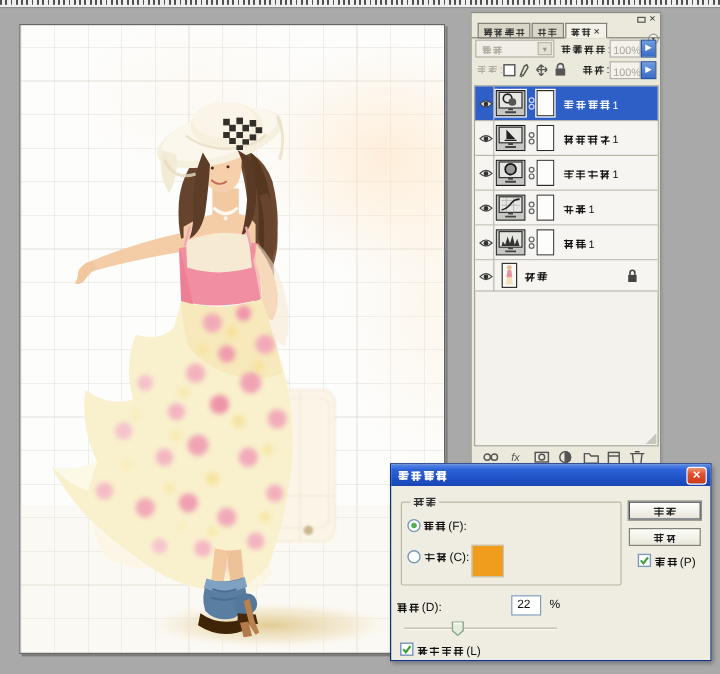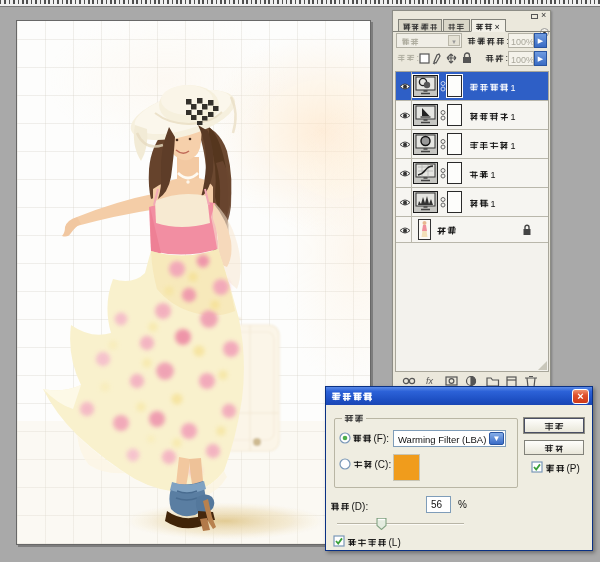--- a/index.html
+++ b/index.html
@@ -597,22 +597,20 @@
         <line x1="3.3" y1="2.1" x2="3.3" y2="8.8" stroke="#111" stroke-width="1.00"></line>
         <line x1="6.2" y1="2.6" x2="6.2" y2="9.1" stroke="#111" stroke-width="1.00"></line>
         <line x1="11.8" y1="2.3" x2="18.5" y2="2.3" stroke="#111" stroke-width="1.00"></line>
         <line x1="10.7" y1="4.1" x2="18.9" y2="4.1" stroke="#111" stroke-width="1.00"></line>
         <line x1="11.7" y1="5.9" x2="18.3" y2="5.9" stroke="#111" stroke-width="1.00"></line>
         <line x1="11.5" y1="7.7" x2="19.0" y2="7.7" stroke="#111" stroke-width="1.00"></line>
         <line x1="13.2" y1="2.5" x2="13.2" y2="9.1" stroke="#111" stroke-width="1.00"></line>
         <line x1="17.3" y1="1.8" x2="17.3" y2="9.7" stroke="#111" stroke-width="1.00"></line>
         <text x="21.5" y="8.5" font-family="Liberation Sans" font-size="10" fill="#111">(F):</text>
       </svg></div>
-<div class="abs" style="left:67px;top:43px;width:113px;height:17px;background:#fff;border:1px solid #7f9db9;font-size:9.5px;color:#111;padding:2.5px 0 0 4px;white-space:nowrap">Warming Filter (LBA)
-<span style="position:absolute;right:1px;top:1px;width:15px;height:13px;background:linear-gradient(180deg,#86aee8,#3a6cc8);border:1px solid #2a55a0;border-radius:2px;color:#fff;font-size:8px;text-align:center;line-height:12px">▼</span></div>
 <svg class="abs" style="left:13px;top:71px" width="12" height="12" viewBox="0 0 12 12">
       <circle cx="6" cy="6" r="5" fill="#fff" stroke="#7a98b8" stroke-width="1.2"></circle>
     </svg>
 <div class="abs" style="left:27px;top:72px;white-space:nowrap"><svg width="43" height="11" viewBox="0 0 43 11" style="vertical-align:top">
         <line x1="0.8" y1="3.3" x2="8.9" y2="3.3" stroke="#111" stroke-width="1.00"></line>
         <line x1="1.7" y1="6.6" x2="9.2" y2="6.6" stroke="#111" stroke-width="1.00"></line>
         <line x1="4.4" y1="2.1" x2="4.4" y2="8.9" stroke="#111" stroke-width="1.00"></line>
         <line x1="11.0" y1="2.6" x2="18.5" y2="2.6" stroke="#111" stroke-width="1.00"></line>
         <line x1="11.6" y1="4.9" x2="18.4" y2="4.9" stroke="#111" stroke-width="1.00"></line>
         <line x1="11.3" y1="7.3" x2="18.4" y2="7.3" stroke="#111" stroke-width="1.00"></line>
@@ -629,21 +627,21 @@
         <line x1="1.2" y1="7.7" x2="9.0" y2="7.7" stroke="#111" stroke-width="1.00"></line>
         <line x1="3.4" y1="2.8" x2="3.4" y2="9.4" stroke="#111" stroke-width="1.00"></line>
         <line x1="7.1" y1="2.2" x2="7.1" y2="9.7" stroke="#111" stroke-width="1.00"></line>
         <line x1="11.8" y1="2.6" x2="18.5" y2="2.6" stroke="#111" stroke-width="1.00"></line>
         <line x1="11.6" y1="4.9" x2="19.0" y2="4.9" stroke="#111" stroke-width="1.00"></line>
         <line x1="11.0" y1="7.3" x2="18.8" y2="7.3" stroke="#111" stroke-width="1.00"></line>
         <line x1="12.9" y1="2.3" x2="12.9" y2="9.4" stroke="#111" stroke-width="1.00"></line>
         <line x1="16.6" y1="2.5" x2="16.6" y2="9.4" stroke="#111" stroke-width="1.00"></line>
         <text x="21.5" y="8.5" font-family="Liberation Sans" font-size="10" fill="#111">(D):</text>
       </svg></div>
-<div class="abs" style="left:100px;top:109px;width:25px;height:17px;background:#fff;border:1px solid #7f9db9;font-size:10px;color:#111;padding:2px 0 0 4px">56</div>
+<div class="abs" style="left:100px;top:109px;width:25px;height:17px;background:#fff;border:1px solid #7f9db9;font-size:10px;color:#111;padding:2px 0 0 4px">22</div>
 <div class="abs" style="left:132px;top:112px;font-size:10px;color:#111">%</div>
 <div class="abs" style="left:11px;top:136px;width:127px;height:2px;background:#b8b5a6;border-bottom:1px solid #fcfbf6"></div>
 <svg class="abs" style="left:50px;top:130px" width="11" height="13" viewBox="0 0 11 13">
       <path d="M1 1.5 h9 v7 l-4.5 4 L1 8.5 Z" fill="#e4ecdf" stroke="#85a585" stroke-width="1.1"></path>
       <path d="M2 2.5 h7" stroke="#fff" stroke-width="1.4"></path>
     </svg>
 <svg class="abs" style="left:7px;top:148px" width="12" height="12" viewBox="0 0 12 12">
       <rect x="1" y="1" width="10" height="10" fill="#fff" stroke="#7a98b8" stroke-width="1.2"></rect>
       <path d="M3 6 l2.2 2.5 L9 3.4" fill="none" stroke="#3aa03a" stroke-width="1.8"></path>
     </svg>

